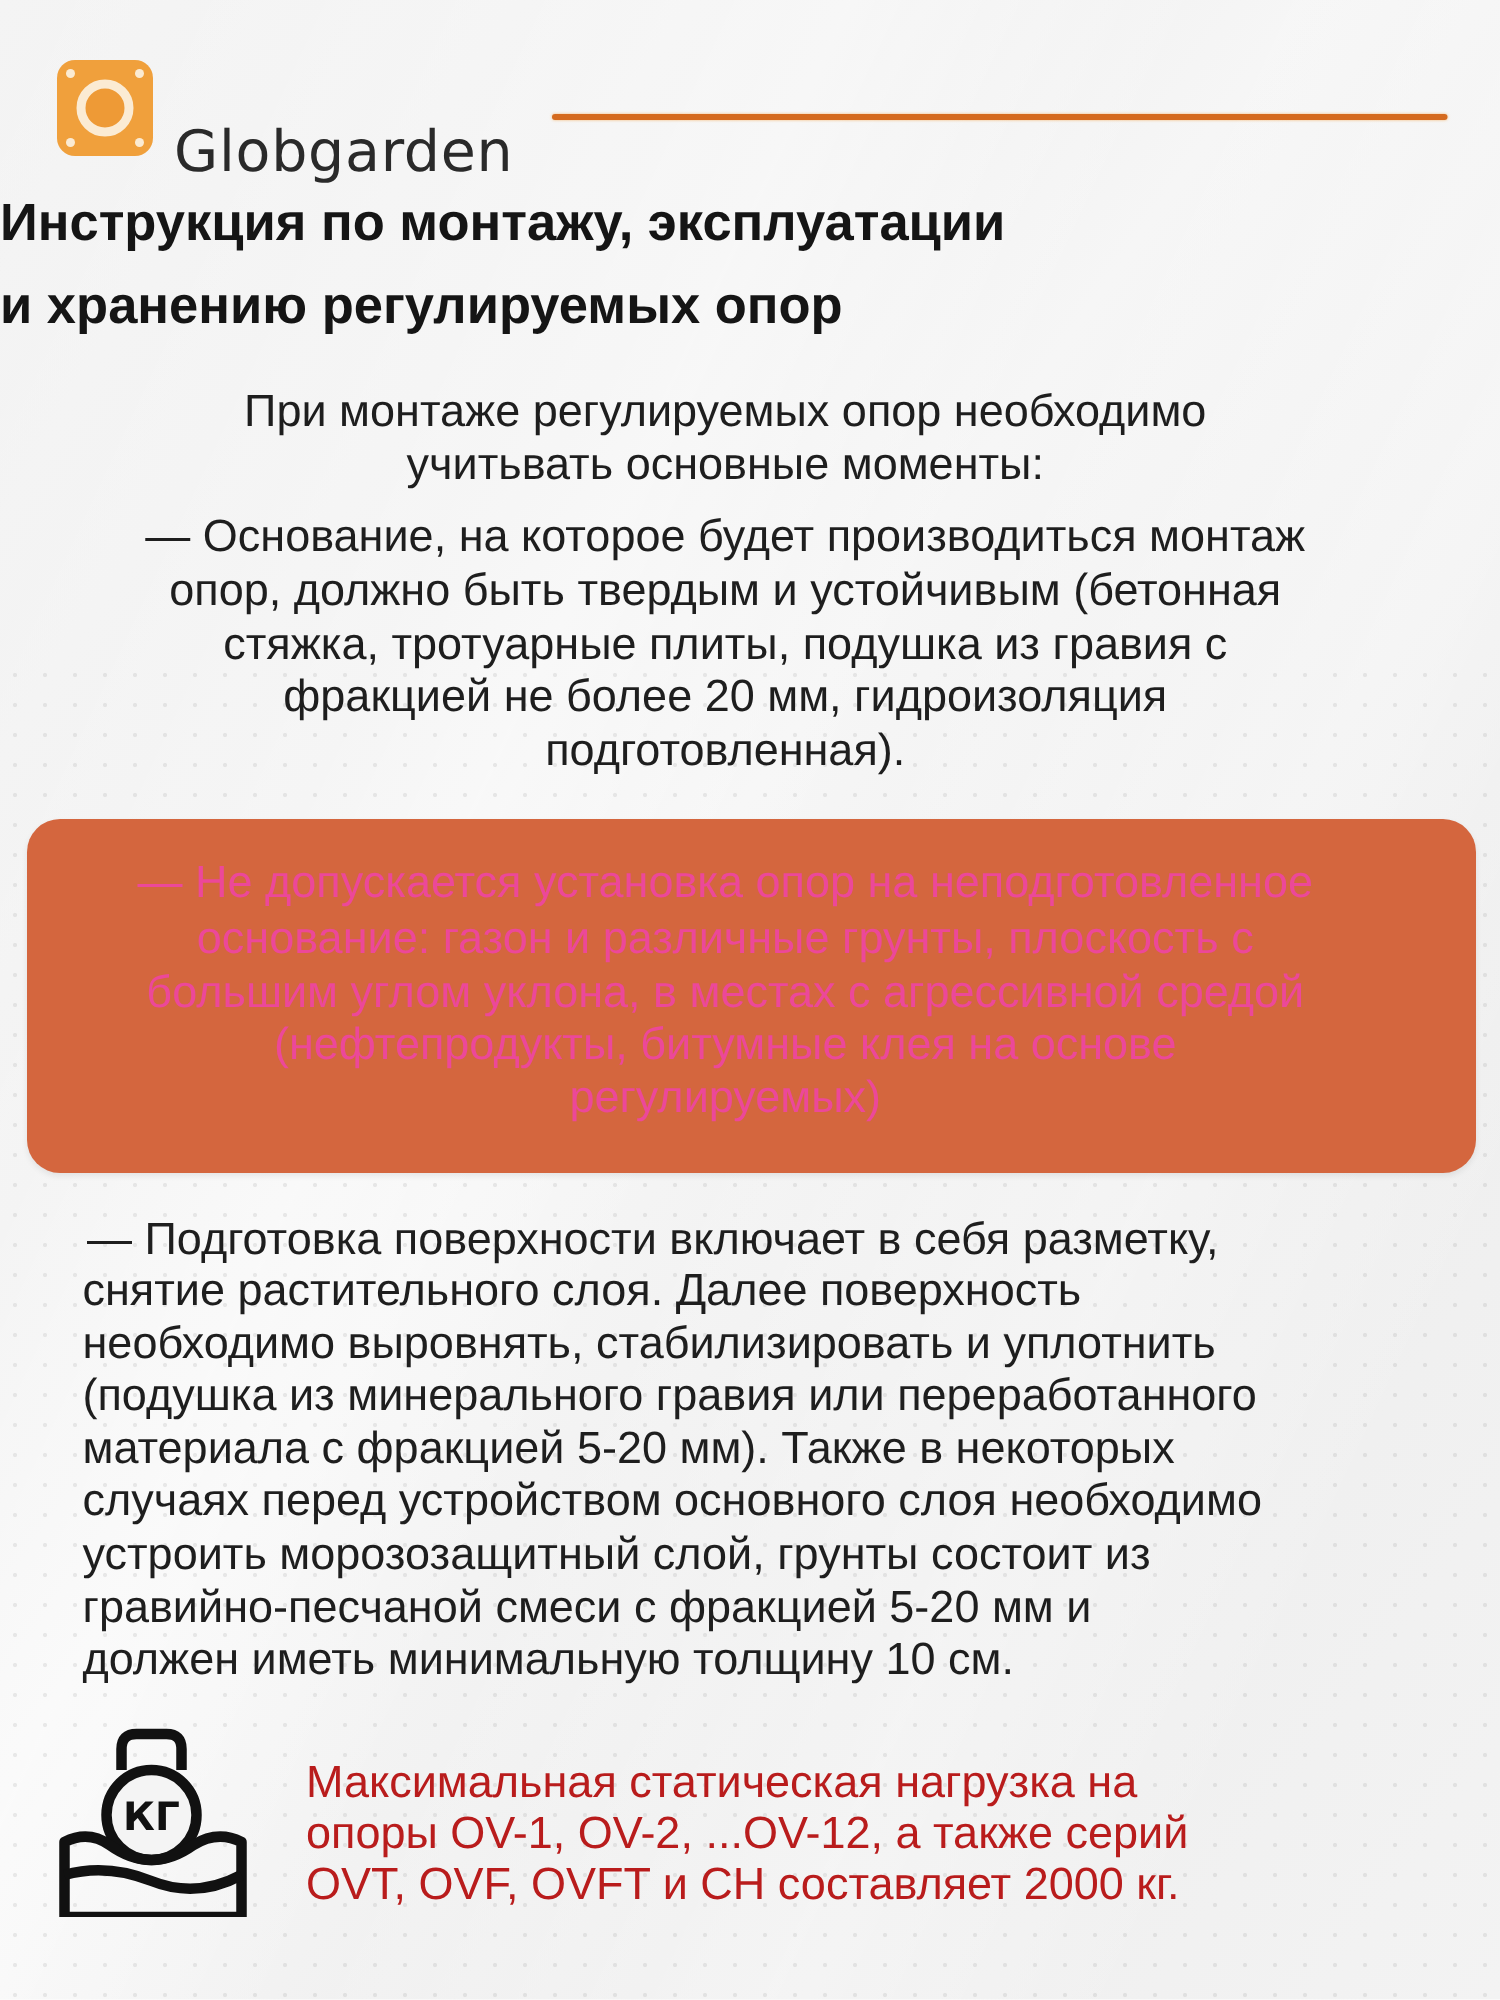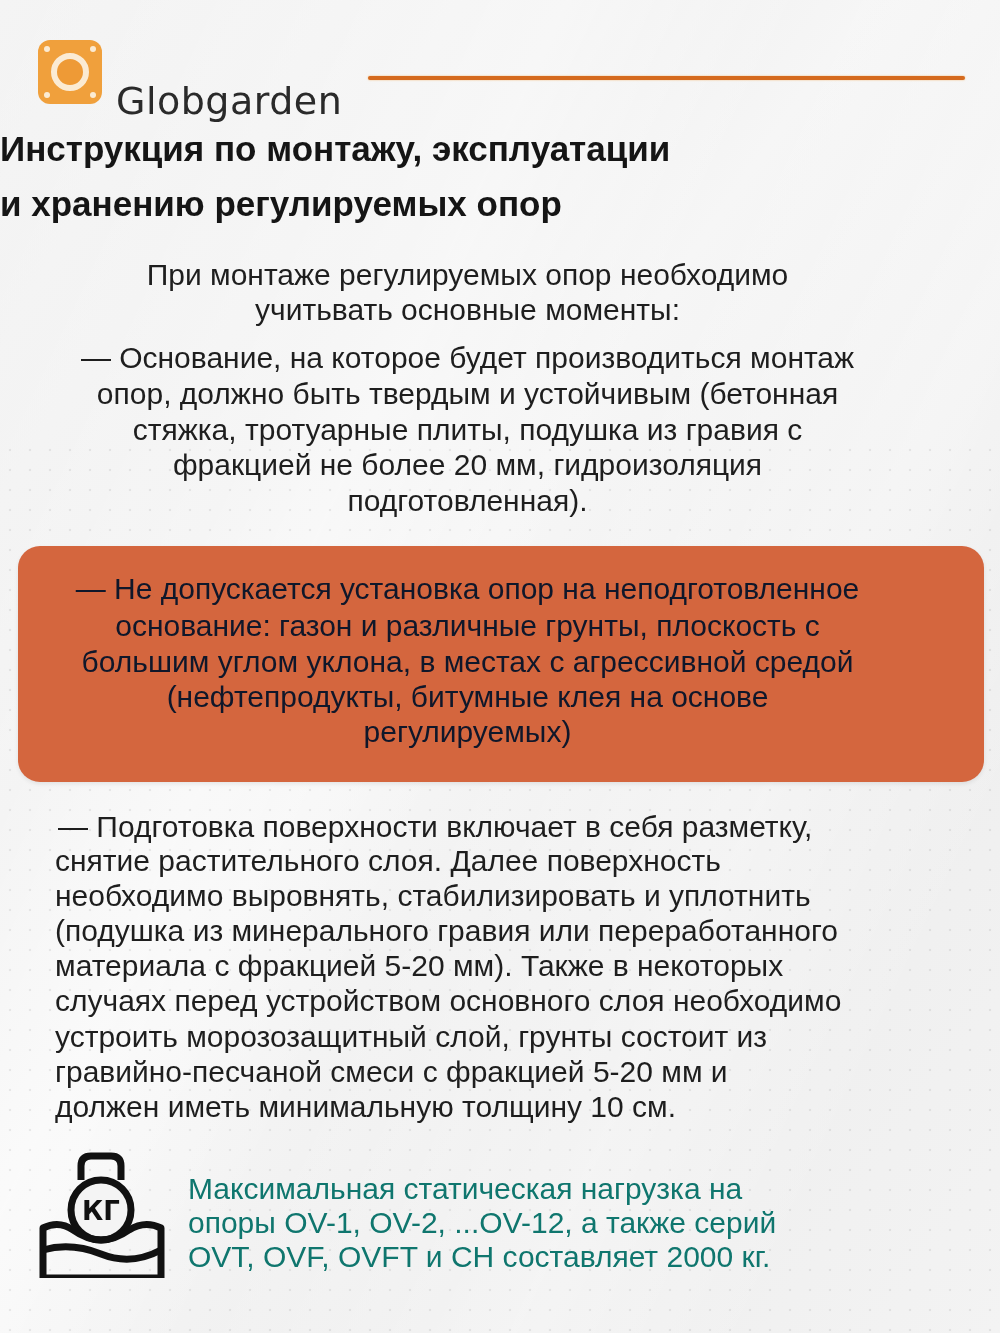--- a/index.html
+++ b/index.html
@@ -37,32 +37,32 @@
   .rule {
     position: absolute; left: 368px; top: 76px; width: 597px; height: 4px;
     background: #D56A1E; border-radius: 2px;
     box-shadow: 0 0 2px rgba(245,160,60,0.7);
   }
   .title {
     position: absolute; left: 0; width: 1000px; text-align: left;
     font-weight: bold; font-size: 35px; color: #151515;
   }
   .line {
-    position: absolute; left: 0; width: 935px; text-align: center;
+    position: absolute; left: 16px; width: 935px; text-align: center;
     font-size: 30px; line-height: 35px; color: #1e1e1e; white-space: nowrap;
   }
   .line.left { text-align: left; left: 55px; width: auto; }
   .warn-box {
     position: absolute; left: 18px; top: 546px; width: 966px; height: 236px;
     background: #D4663E; border-radius: 22px;
     box-shadow: 0 2px 4px rgba(0,0,0,0.08);
   }
-  .warn-line { color: #0f172a; }
+  .warn-line { color: #ec4899; }
   .kg-icon { position: absolute; left: 37px; top: 1150px; width: 128px; height: 128px; }
-  .spec-line { position: absolute; left: 188px; font-size: 30px; line-height: 35px; color: #0f766e; white-space: nowrap; }
+  .spec-line { position: absolute; left: 204px; font-size: 30px; line-height: 35px; color: #b91c1c; white-space: nowrap; }
 </style>
 </head>
 <body>
 
 <div class="sheen"></div>
 <div class="dots"></div>
 
 <div class="logo">
   <span class="dot" style="left:6px;top:6px"></span>
   <span class="dot" style="right:6px;top:6px"></span>

